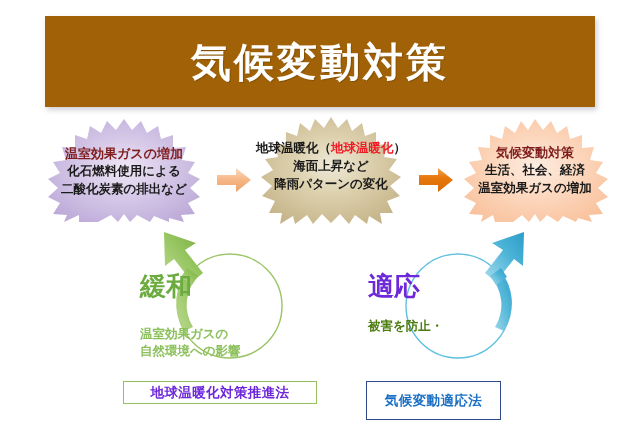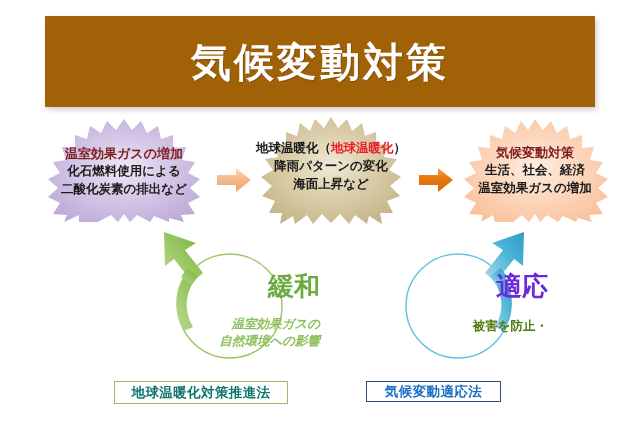--- a/index.html
+++ b/index.html
@@ -108,60 +108,60 @@
   .cycle-svg {
     position: absolute;
     left: 0; top: 0;
     width: 180px;
     height: 135px;
   }
   .cycle-text {
     position: absolute;
     left: 0;
     width: 180px;
-    text-align: right;
+    text-align: left;
     z-index: 2;
   }
   .cycle-title {
     font-size: 26px;
     font-weight: bold;
     line-height: 1;
     white-space: nowrap;
   }
   .cycle-desc {
     font-size: 12.5px;
     font-weight: bold;
     line-height: 1.35;
     white-space: nowrap;
   }
   #cycle-mitigation .cycle-title { top: 45px; color: #6cab3f; }
-  #cycle-mitigation .cycle-desc  { top: 88px; color: #8cc05c; font-style: italic; }
+  #cycle-mitigation .cycle-desc  { top: 98px; color: #8cc05c; }
   #cycle-adaptation .cycle-title { top: 45px; color: #6d28d9; }
   #cycle-adaptation .cycle-desc  { top: 90px; color: #4d7c0f; }
 
   
   .law-box {
     position: absolute;
     box-sizing: border-box;
     display: flex;
     align-items: center;
     justify-content: center;
     background: #ffffff;
     font-size: 13.5px;
     font-weight: bold;
     white-space: nowrap;
     letter-spacing: 0.4px;
   }
   #law-mitigation {
-    left: 114px; top: 381px; width: 174px; height: 23px;
+    left: 123px; top: 381px; width: 194px; height: 23px;
     border: 1.5px solid #93bf5c;
-    color: #0f766e;
+    color: #6d28d9;
   }
   #law-adaptation {
-    left: 366px; top: 381px; width: 135px; height: 21px;
+    left: 366px; top: 381px; width: 135px; height: 39px;
     border: 1.5px solid #2e4a8c;
     color: #1a6fc4;
   }
 </style>
 </head>
 <body>
 
 <div id="canvas">
 
   <div class="title-banner">
@@ -203,22 +203,22 @@
         <radialGradient id="gradTan" cx="50%" cy="45%" r="62%">
           <stop offset="0%" stop-color="#efe9d8"></stop>
           <stop offset="45%" stop-color="#dcd0ad"></stop>
           <stop offset="100%" stop-color="#c5b489"></stop>
         </radialGradient>
       </defs>
       <polygon fill="url(#gradTan)" points="88,1 95,12 104,3 109,15 119,7 122,20 133,16 133,29 145,28 141,41 154,43 146,54 158,61 147,70 157,80 144,85 150,97 137,97 139,108 126,100 124,108 112,99 106,108 97,98 88,107 79,98 70,108 64,99 52,108 50,100 37,108 39,97 26,97 32,85 19,80 29,70 18,61 30,54 22,43 35,41 31,28 43,29 43,16 54,20 57,7 67,15 72,3 81,12"></polygon>
     </svg>
     <div class="burst-content">
       <div class="burst-body"><span>地球温暖化（</span><span class="hl">地球温暖化</span><span>）</span></div>
+      <div class="burst-body">海面上昇など</div>
       <div class="burst-body">降雨パターンの変化</div>
-      <div class="burst-body">海面上昇など</div>
     </div>
   </div>
 
   <svg class="flow-arrow" id="arrow-2" viewBox="0 0 34 26">
     <defs>
       <linearGradient id="gradArrow2" x1="0" y1="0" x2="0" y2="1">
         <stop offset="0%" stop-color="#f2a55c"></stop>
         <stop offset="40%" stop-color="#e8780d"></stop>
         <stop offset="100%" stop-color="#d76a06"></stop>
       </linearGradient>

